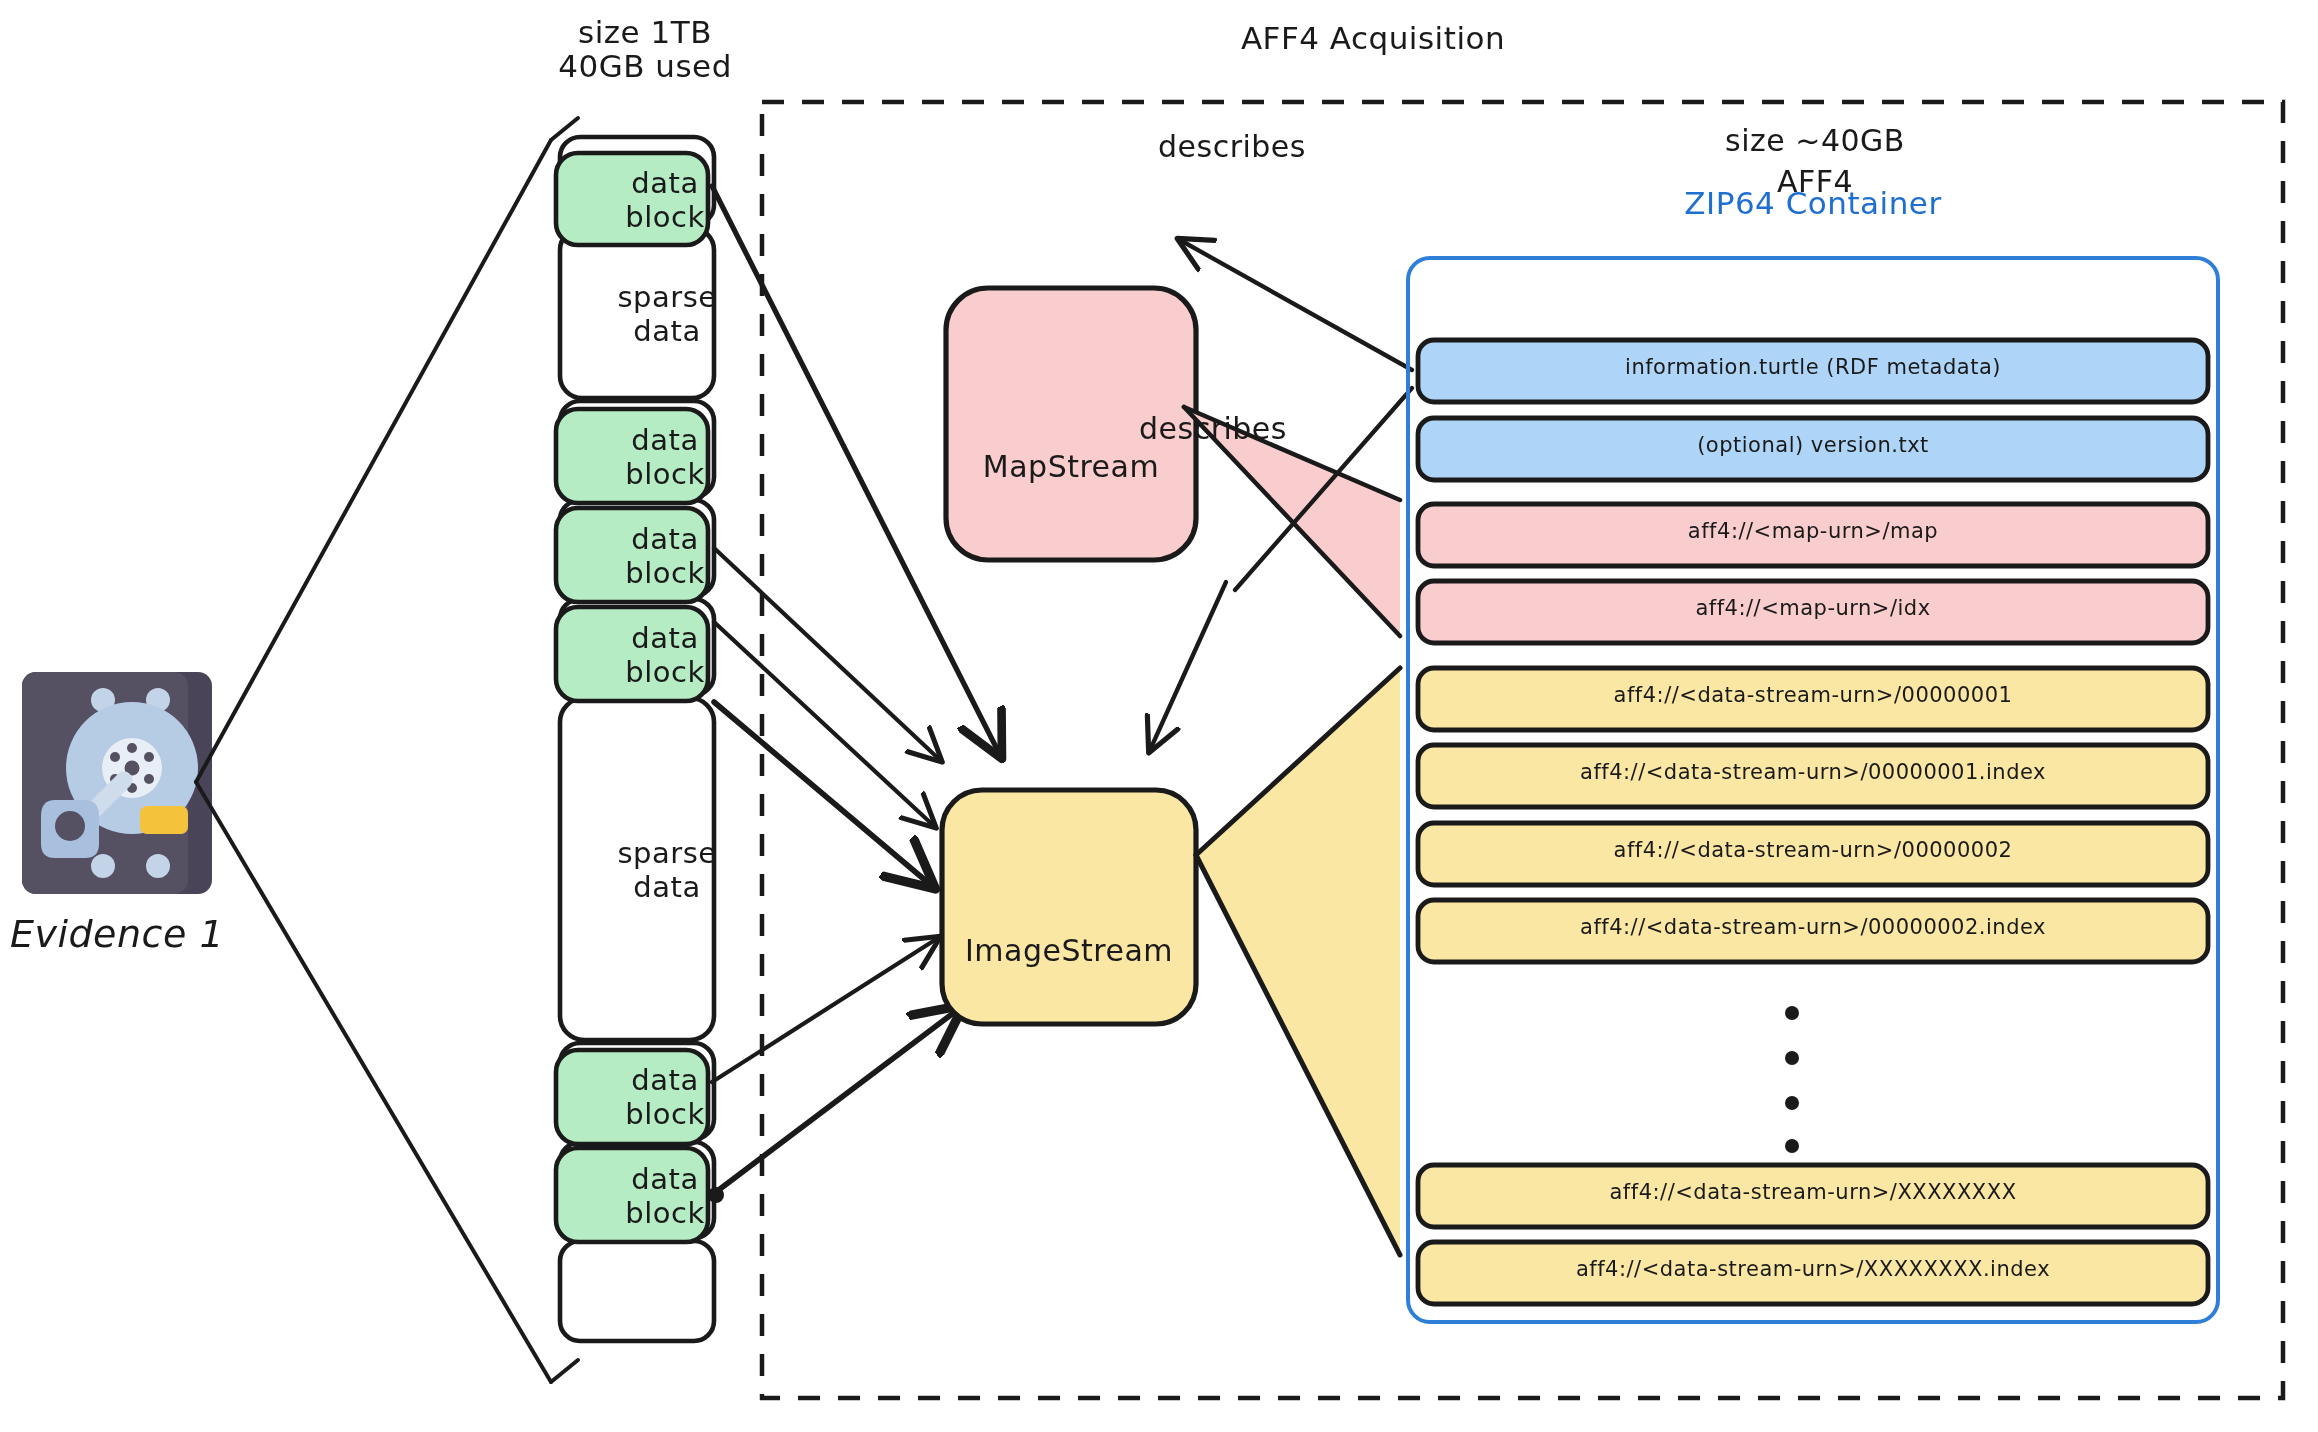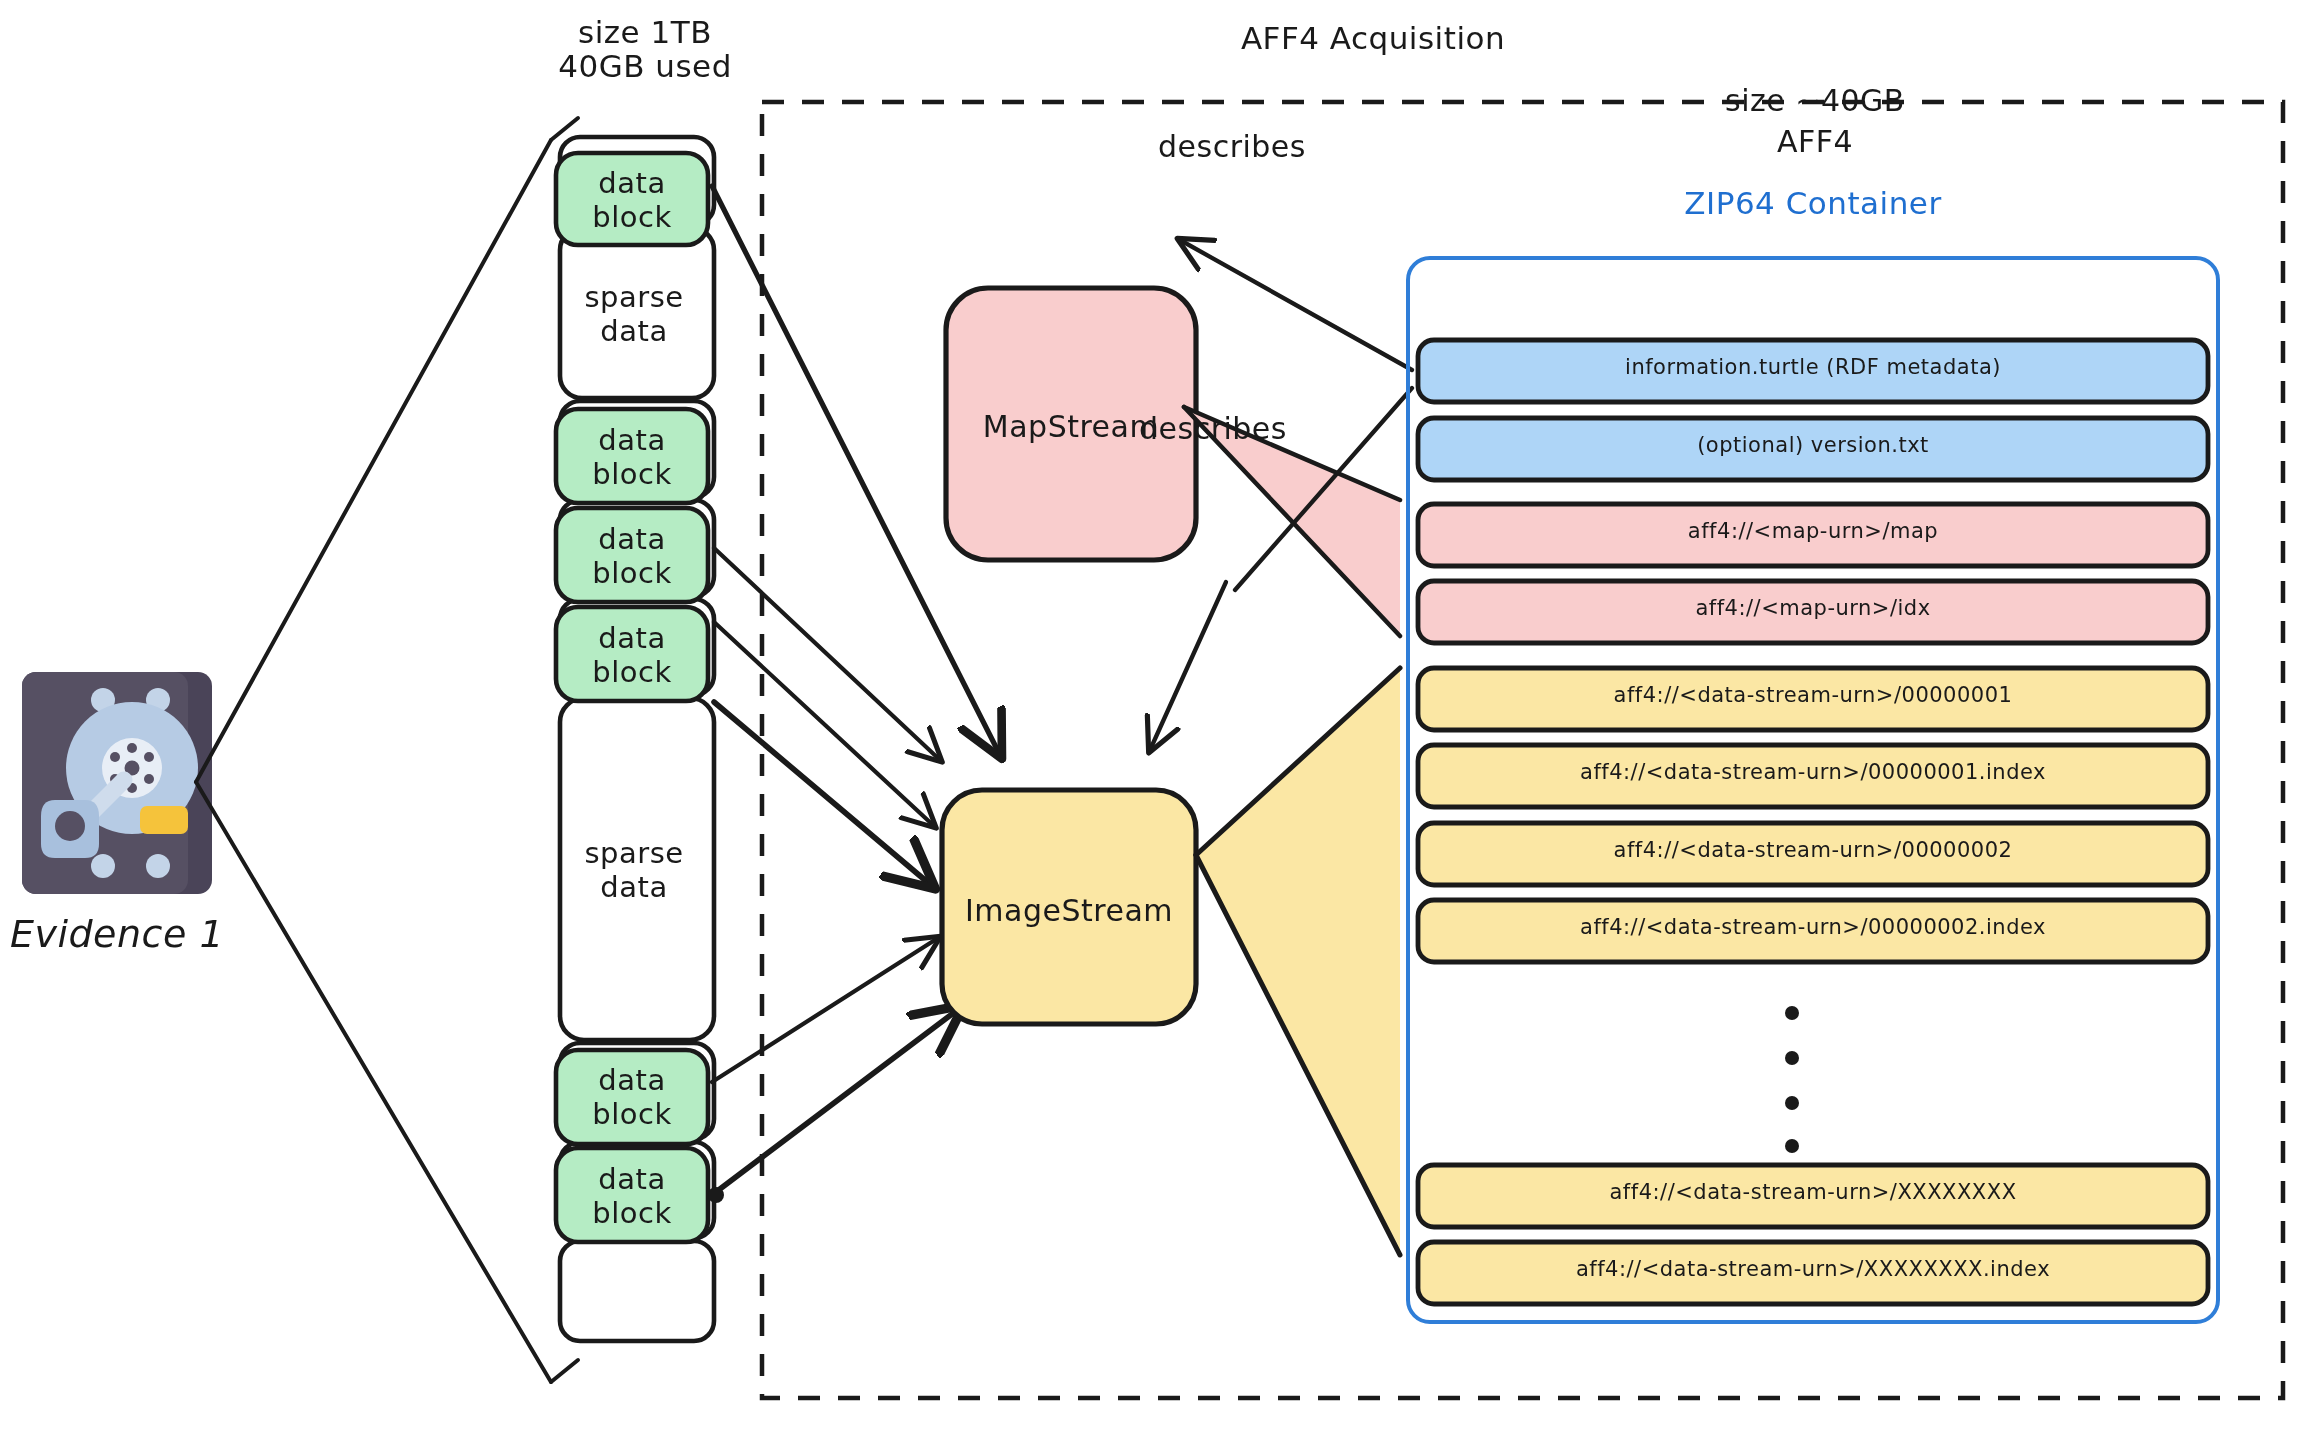--- a/index.html
+++ b/index.html
@@ -5,27 +5,27 @@
   html,body{margin:0;padding:0;background:#ffffff;}
   body{width:2318px;height:1432px;position:relative;overflow:hidden;
        font-family:"DejaVu Sans","Liberation Sans",sans-serif;}
   #stage{position:absolute;left:0;top:0;width:2318px;height:1432px;}
   svg#art{position:absolute;left:0;top:0;width:2318px;height:1432px;}
   .lbl{position:absolute;color:#1a1a1a;white-space:nowrap;
        font-family:"DejaVu Sans","Liberation Sans",sans-serif;}
   .hand{font-style:normal;letter-spacing:.5px;}
   .ctr{transform:translateX(-50%);text-align:center;}
   .big{font-size:31px;}
-  .mid{font-size:30px;}
+  .mid{font-size:30px;margin-top:40px;}
   .blk{font-size:29px;line-height:1.12;}
   .rowtxt{font-size:21px;}
   .ziptitle{font-size:31px;color:#1f6fd0;}
   .evid{font-size:38px;font-style:italic;}
   .desc{font-size:30px;}
-  .two-line{line-height:1.16;}
+  .two-line{line-height:1.16;margin-left:33px;}
 </style>
 </head>
 <body>
 
 <div id="stage">
 
   <svg id="art" viewBox="0 0 2318 1432">
     <defs>
       <marker id="ah" viewBox="0 0 12 12" refX="10" refY="6" markerWidth="9" markerHeight="9" orient="auto-start-reverse">
         <path d="M0.5 0.8 L11 6 L0.5 11.2" fill="none" stroke="#1a1a1a" stroke-width="1.6" stroke-linecap="round" stroke-linejoin="round"></path>

